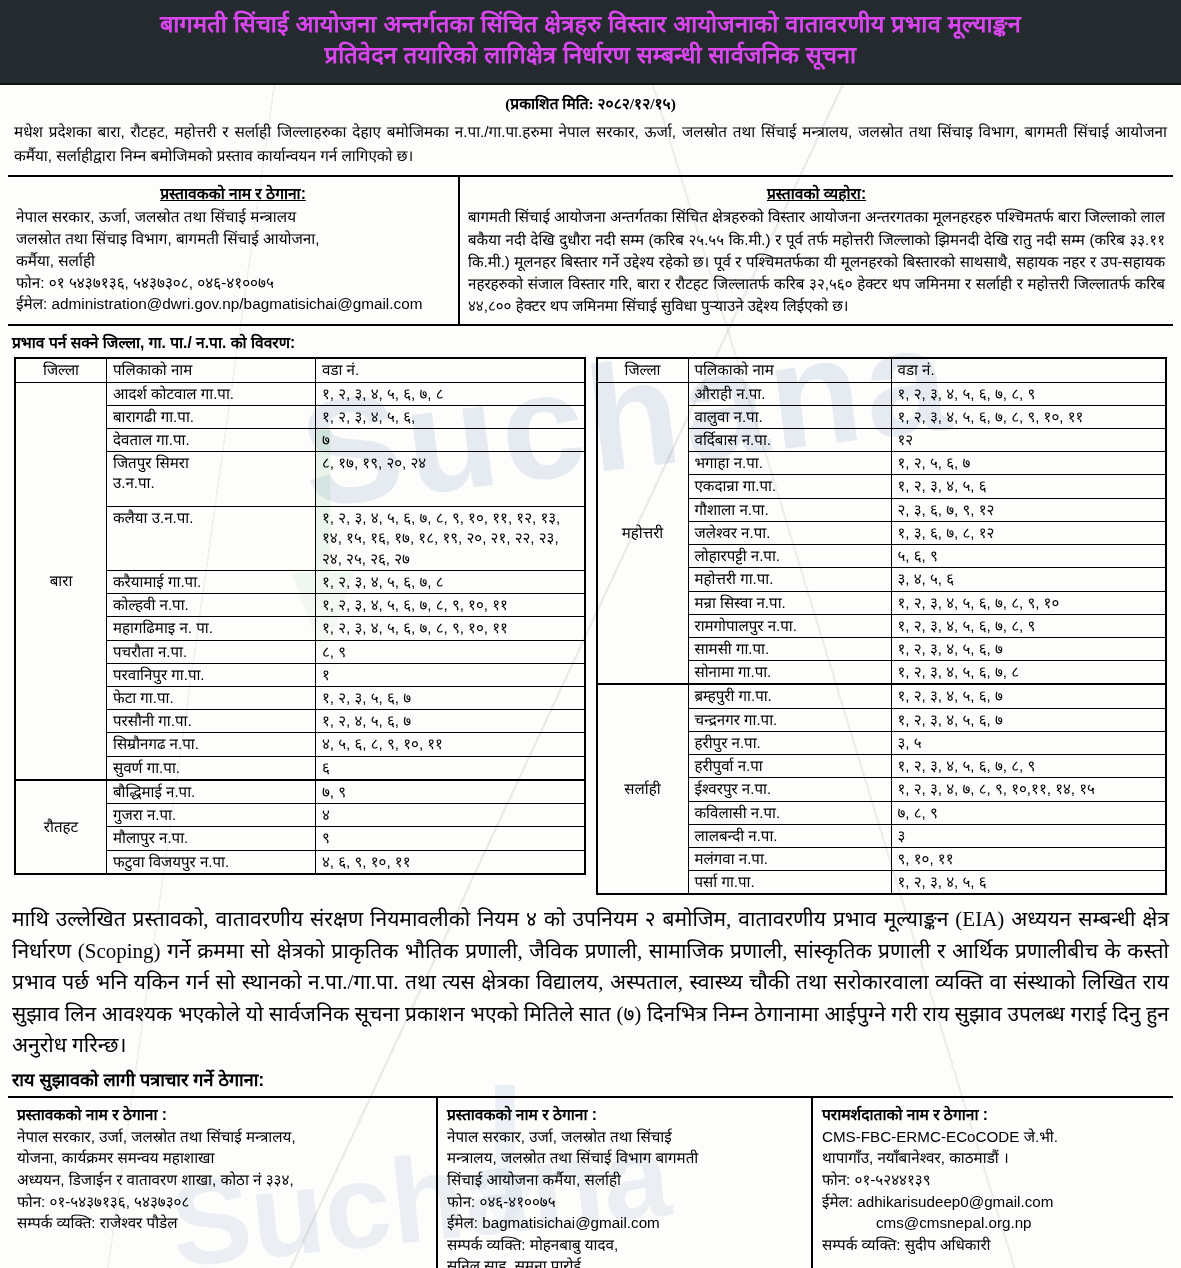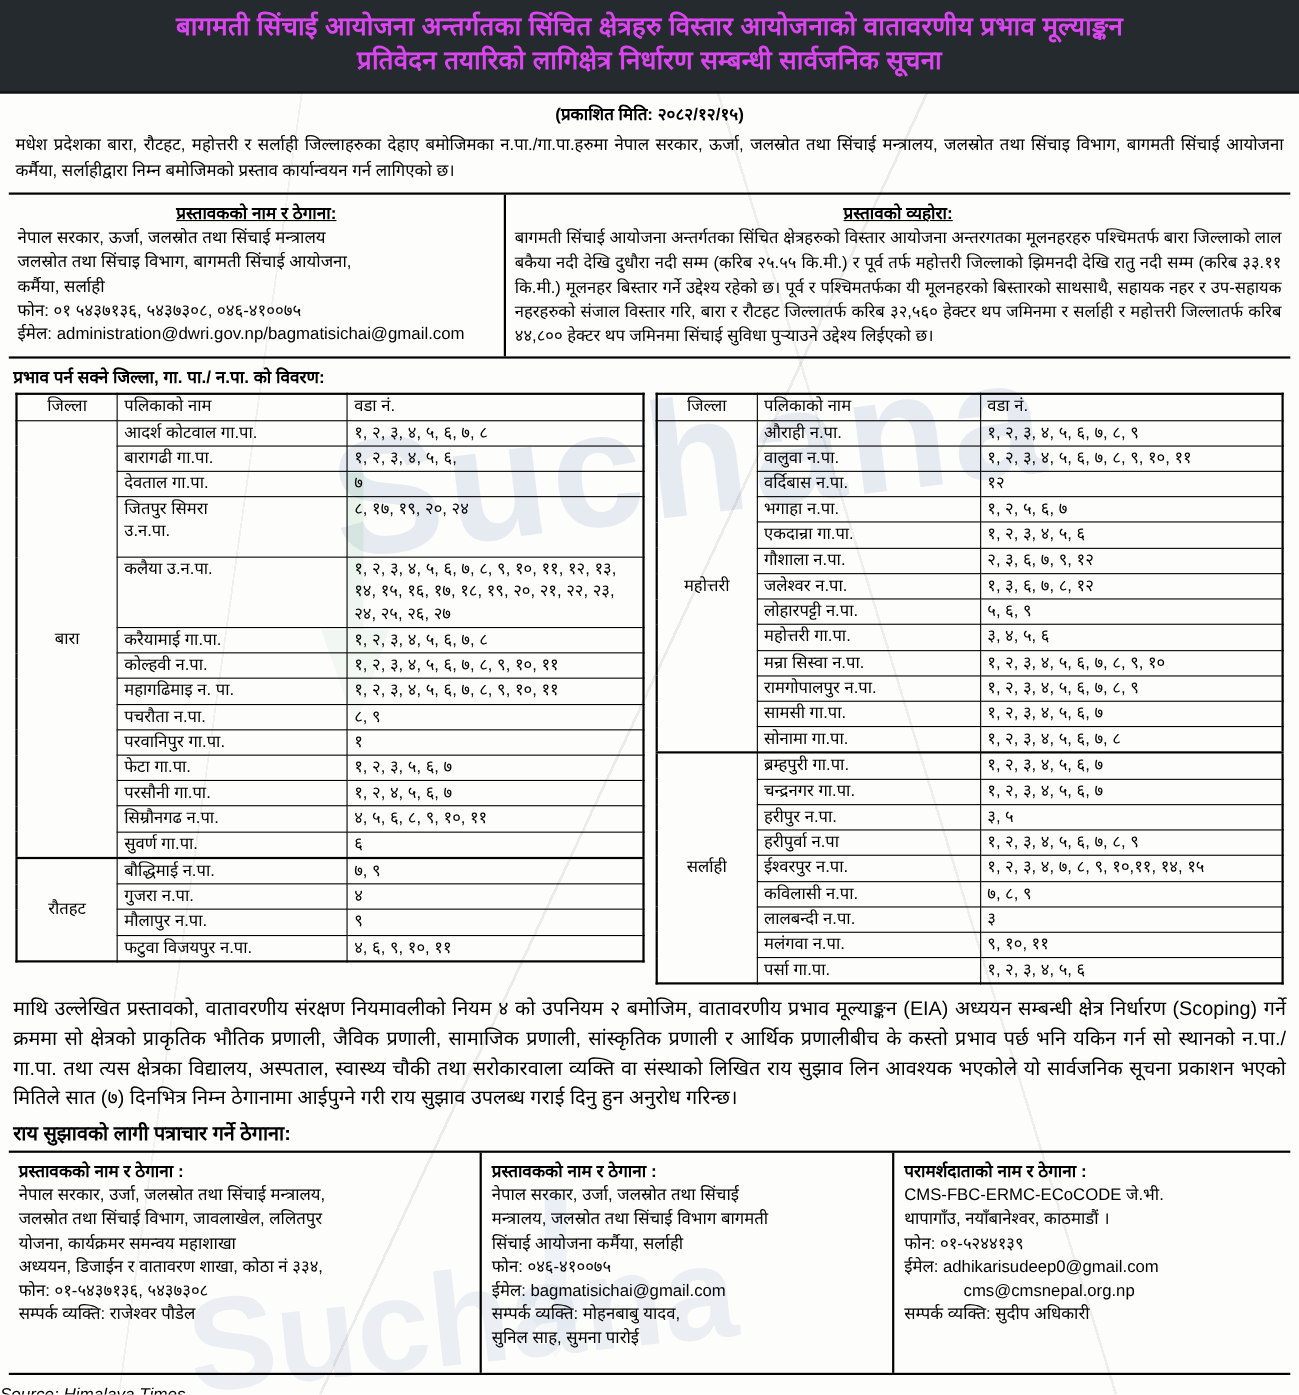--- a/index.html
+++ b/index.html
@@ -76,21 +76,21 @@
     font-weight:bold;
     font-size:23.5px;
     line-height:1.32;
     letter-spacing:.2px;
   }
   .pubdate{
     text-align:center;
     font-weight:bold;
     font-size:15.5px;
     padding:7px 0 6px;
-    font-family:Liberation Sans, sans-serif;
+    font-family:Liberation Serif, serif;
   }
 
   .intro{
     padding:0 14px 6px;
     font-size:15.3px;
     line-height:1.55;
     text-align:justify;
     font-family:"Liberation Sans",sans-serif;
   }
 
@@ -150,24 +150,24 @@
   .t-pal{width:200px;}
   .tall{height:52px;}
   .tbl-wrap{width:50%;}
   .tbl-wrap.left table.wt .t-pal{width:196px;}
   .tbl-wrap.right table.wt .t-pal{width:190px;}
   .rowsep{border-top:2px solid #000 !important;}
 
   
   .lower{
     padding:9px 12px 2px;
-    font-size:18px;
+    font-size:21px;
     line-height:1.5;
     text-align:justify;
-    font-family:Liberation Sans, sans-serif;
+    font-family:Liberation Serif, serif;
   }
   .lower-head{
     font-weight:bold;
     font-size:18px;
     padding:3px 12px 5px;
     font-family:"Liberation Sans",sans-serif;
   }
 
   
   .contacts{
@@ -431,21 +431,20 @@
       </div>
     </div>
 
     <div class="lower">माथि उल्लेखित प्रस्तावको, वातावरणीय संरक्षण नियमावलीको नियम ४ को उपनियम २ बमोजिम, वातावरणीय प्रभाव मूल्याङ्कन (EIA) अध्ययन सम्बन्धी क्षेत्र निर्धारण (Scoping) गर्ने क्रममा सो क्षेत्रको प्राकृतिक भौतिक प्रणाली, जैविक प्रणाली, सामाजिक प्रणाली, सांस्कृतिक प्रणाली र आर्थिक प्रणालीबीच के कस्तो प्रभाव पर्छ भनि यकिन गर्न सो स्थानको न.पा./गा.पा. तथा त्यस क्षेत्रका विद्यालय, अस्पताल, स्वास्थ्य चौकी तथा सरोकारवाला व्यक्ति वा संस्थाको लिखित राय सुझाव लिन आवश्यक भएकोले यो सार्वजनिक सूचना प्रकाशन भएको मितिले सात (७) दिनभित्र निम्न ठेगानामा आईपुग्ने गरी राय सुझाव उपलब्ध गराई दिनु हुन अनुरोध गरिन्छ।</div>
     <div class="lower-head">राय सुझावको लागी पत्राचार गर्ने ठेगाना:</div>
 
     <div class="contacts">
       <div class="cbox b1">
         <div class="chead">प्रस्तावकको नाम र ठेगाना :</div>
         <div class="cline">नेपाल सरकार, उर्जा, जलस्रोत तथा सिंचाई मन्त्रालय,</div>
-        <div class="cline">जलस्रोत तथा सिंचाई विभाग, जावलाखेल, ललितपुर</div>
         <div class="cline">योजना, कार्यक्रमर समन्वय महाशाखा</div>
         <div class="cline">अध्ययन, डिजाईन र वातावरण शाखा, कोठा नं ३३४,</div>
         <div class="cline">फोन: ०१-५४३७१३६, ५४३७३०८</div>
         <div class="cline">सम्पर्क व्यक्ति: राजेश्वर पौडेल</div>
       </div>
       <div class="cbox b2">
         <div class="chead">प्रस्तावकको नाम र ठेगाना :</div>
         <div class="cline">नेपाल सरकार, उर्जा, जलस्रोत तथा सिंचाई</div>
         <div class="cline">मन्त्रालय, जलस्रोत तथा सिंचाई विभाग बागमती</div>
         <div class="cline">सिंचाई आयोजना कर्मैया, सर्लाही</div>

